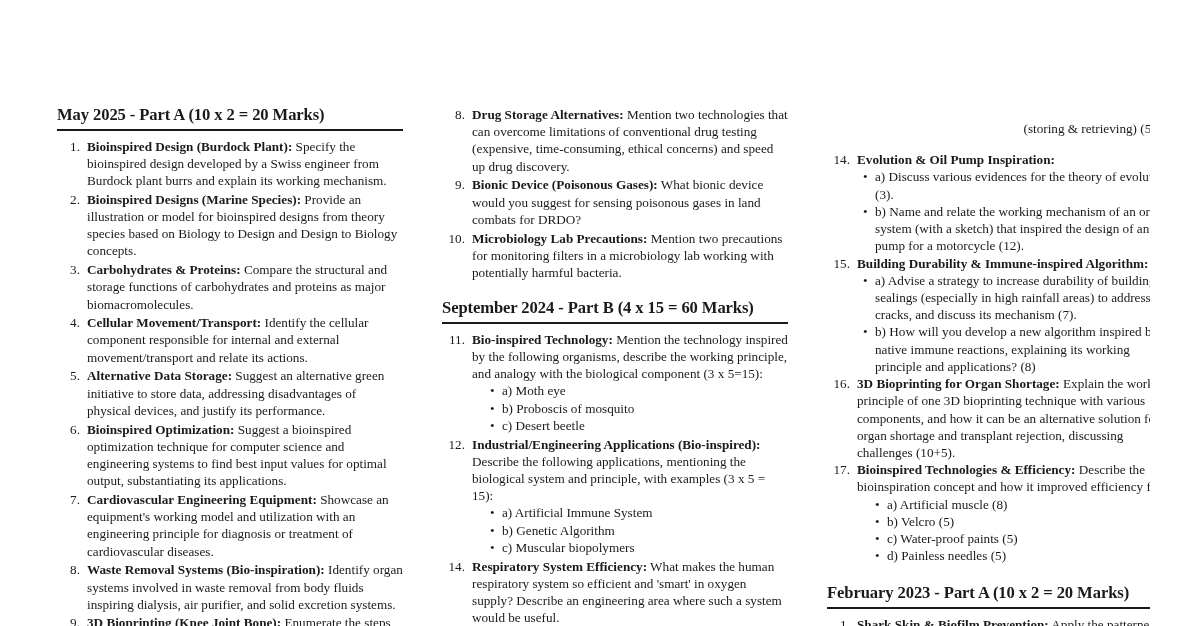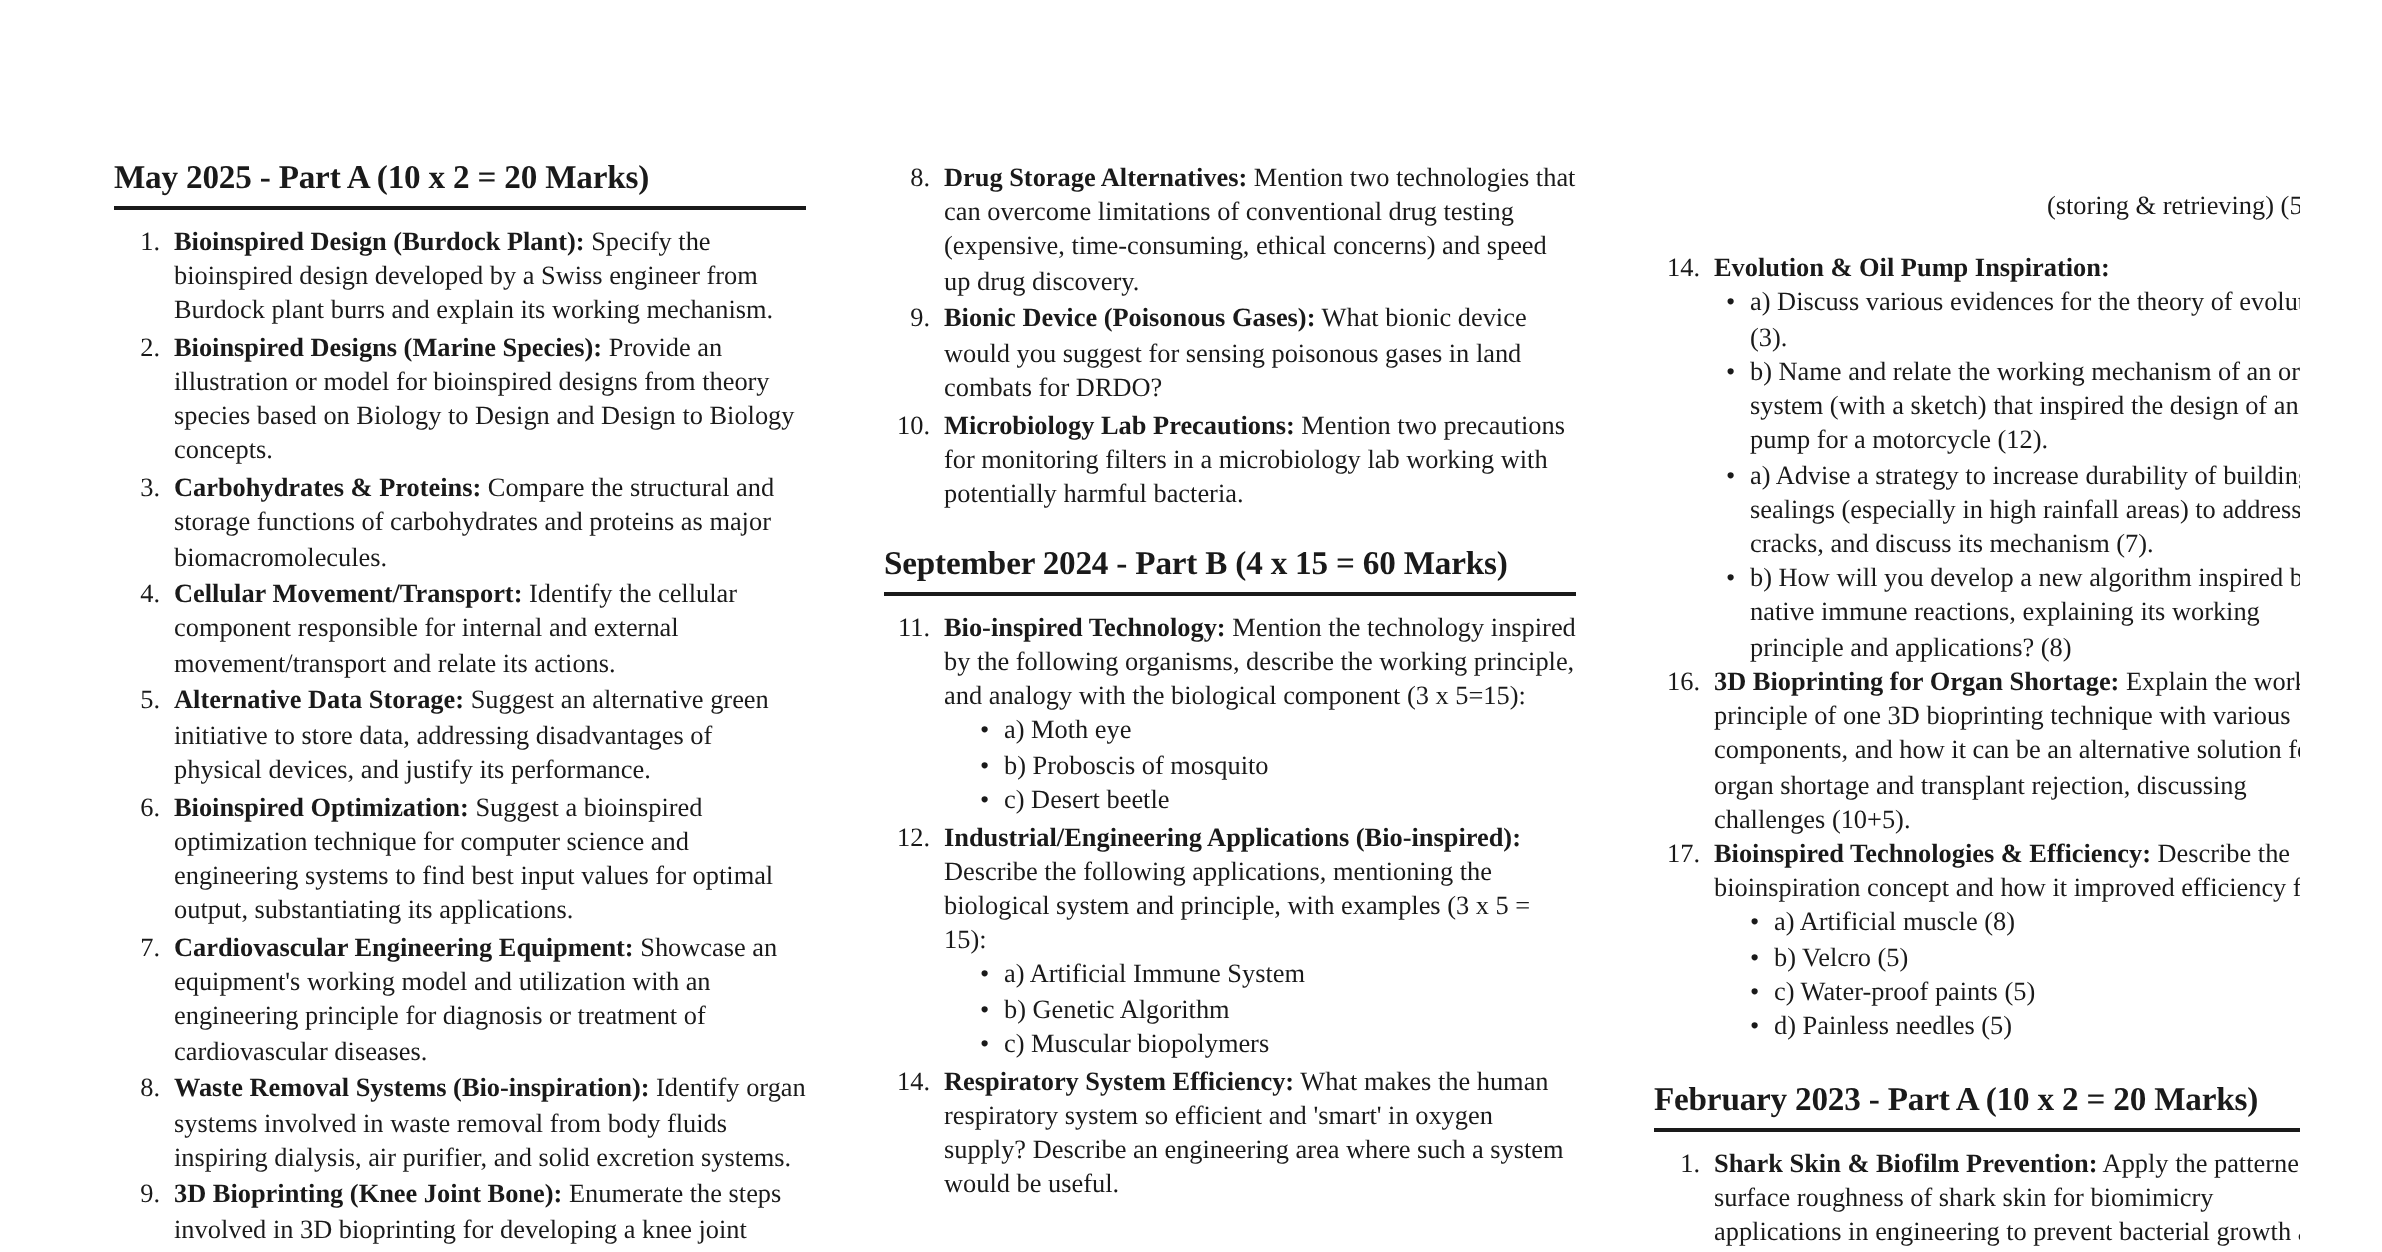--- a/index.html
+++ b/index.html
@@ -13,21 +13,21 @@
     font-family: "Liberation Serif", "DejaVu Serif", serif;
     color: #1a1a1a;
     overflow: hidden;
   }
 
   #page {
     position: relative;
     width: 1191px;
     height: 626px;
     box-sizing: border-box;
-    padding: 80px 41px 0 57px;
+    padding: 106px 41px 0 57px;
   }
 
   .columns {
     display: flex;
     align-items: flex-start;
     height: 546px;
     overflow: hidden;
   }
 
   .column {
@@ -174,20 +174,21 @@
       <div class="column">
         <div class="continued">(storing &amp; retrieving) (5).</div>
         <div>
           <div class="flow-title"><span class="qnum">14.</span><span class="qtitle">Evolution &amp; Oil Pump Inspiration:</span></div>
           <ul class="sublist flowed">
             <li><span class="dot">•</span><span>a) Discuss various evidences for the theory of evolution (3).</span></li>
             <li><span class="dot">•</span><span>b) Name and relate the working mechanism of an organ system (with a sketch) that inspired the design of an oil pump for a motorcycle (12).</span></li>
           </ul>
         </div>
         <div>
+          <div class="flow-title"><span class="qnum">15.</span><span class="qtitle">Building Durability &amp; Immune-inspired Algorithm:</span></div>
           <ul class="sublist flowed">
             <li><span class="dot">•</span><span>a) Advise a strategy to increase durability of building sealings (especially in high rainfall areas) to address cracks, and discuss its mechanism (7).</span></li>
             <li><span class="dot">•</span><span>b) How will you develop a new algorithm inspired by native immune reactions, explaining its working principle and applications? (8)</span></li>
           </ul>
         </div>
         <div>
           <div class="flow-title"><span class="qnum">16.</span><span class="qtitle">3D Bioprinting for Organ Shortage:</span><span class="qbody"> Explain the working principle of one 3D bioprinting technique with various components, and how it can be an alternative solution for organ shortage and transplant rejection, discussing challenges (10+5).</span></div>
         </div>
         <div class="section-block">
           <ol class="qlist">

